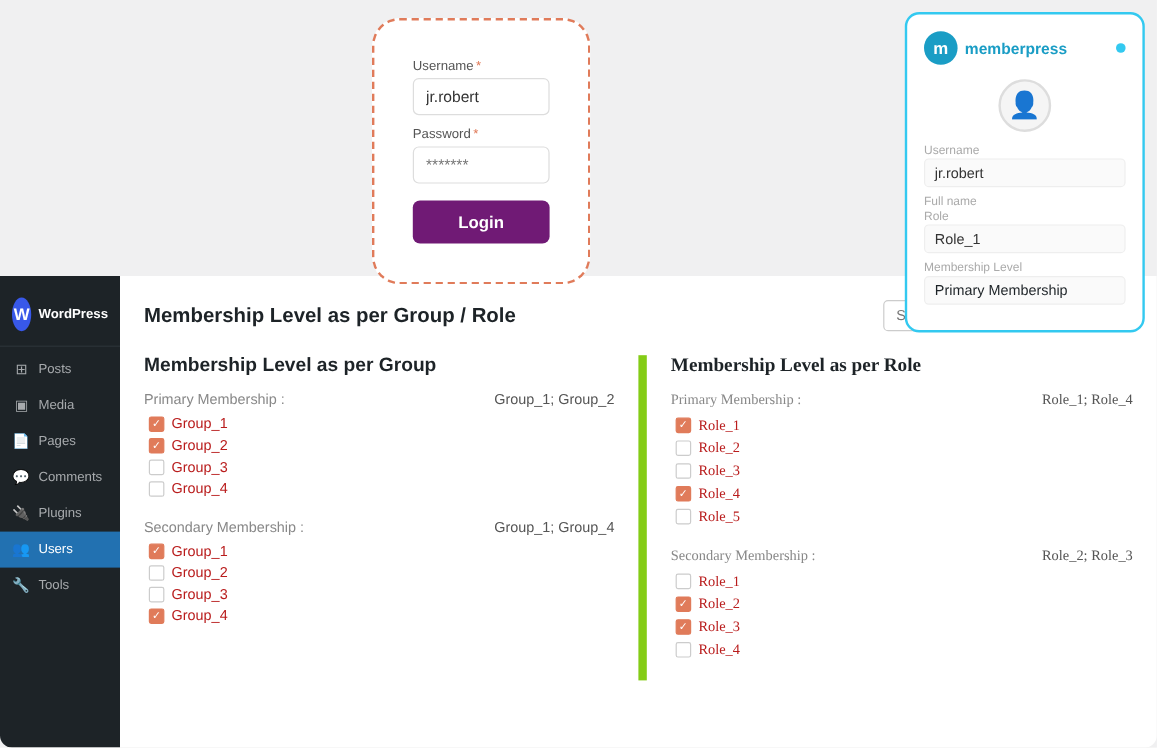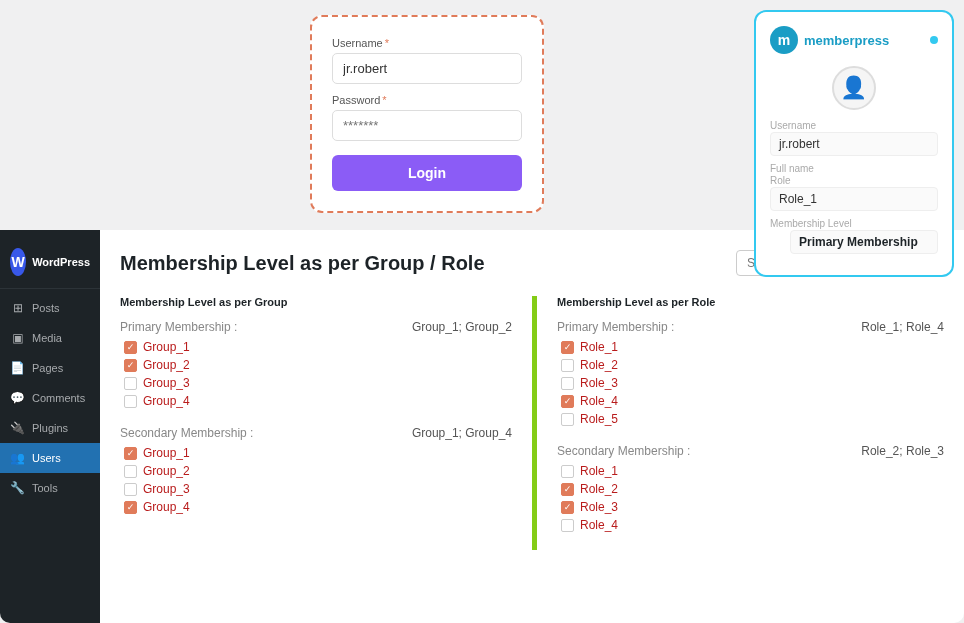--- a/index.html
+++ b/index.html
@@ -89,21 +89,21 @@
       overflow: hidden;
     }
 
     .panel-header {
       display: flex;
       align-items: center;
       justify-content: space-between;
       margin-bottom: 20px;
     }
     .panel-title {
-      font-size: 20px;
+      font-size: 17px;
       font-weight: 700;
       color: #1d2327;
     }
     .search-area {
       display: flex;
       gap: 6px;
       align-items: center;
     }
     .search-input {
       border: 1px solid #ccc;
@@ -127,24 +127,25 @@
       display: grid;
       grid-template-columns: 1fr 1fr;
       gap: 0;
     }
     .col-section {
       padding-right: 20px;
     }
     .col-section + .col-section {
       padding-left: 20px;
       padding-right: 0;
-      border-left: 5px solid #84cc16;
+      border-left: 7px solid #84cc16;
+      font-family: Liberation Serif, serif;
     }
     .col-title {
-      font-size: 11px;
+      font-size: 16px;
       font-weight: 700;
       color: #1d2327;
       margin-bottom: 12px;
     }
 
     .membership-section {
       margin-bottom: 18px;
     }
     .membership-label {
       font-size: 12px;
@@ -198,25 +199,25 @@
       color: #fff;
       font-size: 9px;
       line-height: 1;
     }
 
     
     .login-panel {
       position: absolute;
       left: 310px;
       top: 15px;
-      width: 234px;
+      width: 182px;
       background: #fff;
       border: 2px dashed #e07b5a;
-      border-radius: 12px;
-      padding: 20px;
+      border-radius: 23px;
+      padding: 32px;
       z-index: 10;
     }
     .login-field-label {
       font-size: 11px;
       color: #555;
       margin-bottom: 4px;
     }
     .login-field-label .required {
       color: #e07b5a;
       margin-left: 2px;
@@ -225,21 +226,21 @@
       width: 100%;
       border: 1px solid #ddd;
       border-radius: 5px;
       padding: 7px 10px;
       font-size: 13px;
       color: #333;
       margin-bottom: 10px;
     }
     .login-btn {
       width: 100%;
-      background: #8b5cf6;
+      background: #701a75;
       color: #fff;
       border: none;
       border-radius: 6px;
       padding: 10px;
       font-size: 14px;
       font-weight: 600;
       cursor: pointer;
       margin-top: 4px;
     }
 
@@ -310,23 +311,22 @@
     .mp-field-value {
       font-size: 12px;
       color: #333;
       border: 1px solid #eee;
       border-radius: 4px;
       padding: 4px 8px;
       margin-bottom: 7px;
       background: #fafafa;
     }
     .mp-field-value.highlight {
-      font-weight: 700;
+      font-weight: 400;
       color: #1d2327;
-      margin-left: 20px;
     }
 
     
     .bg-area {
       position: absolute;
       left: 0; top: 0; right: 0; bottom: 0;
       background: #f0f0f1;
       z-index: 0;
     }
   </style>

